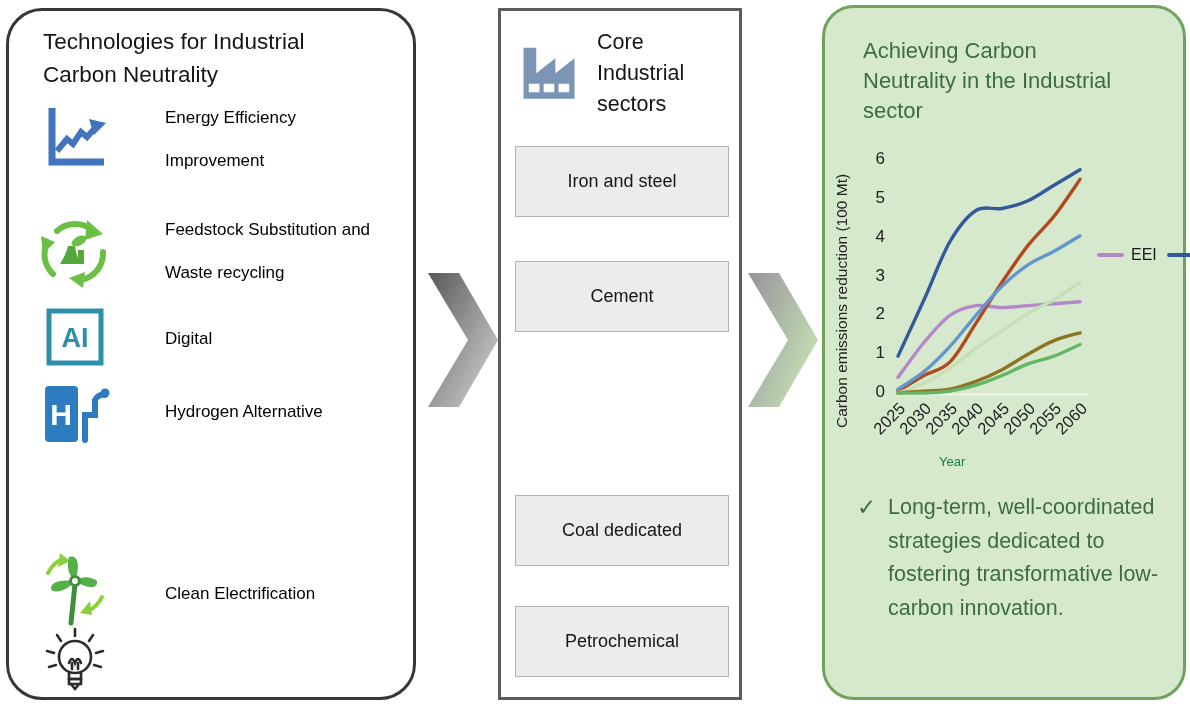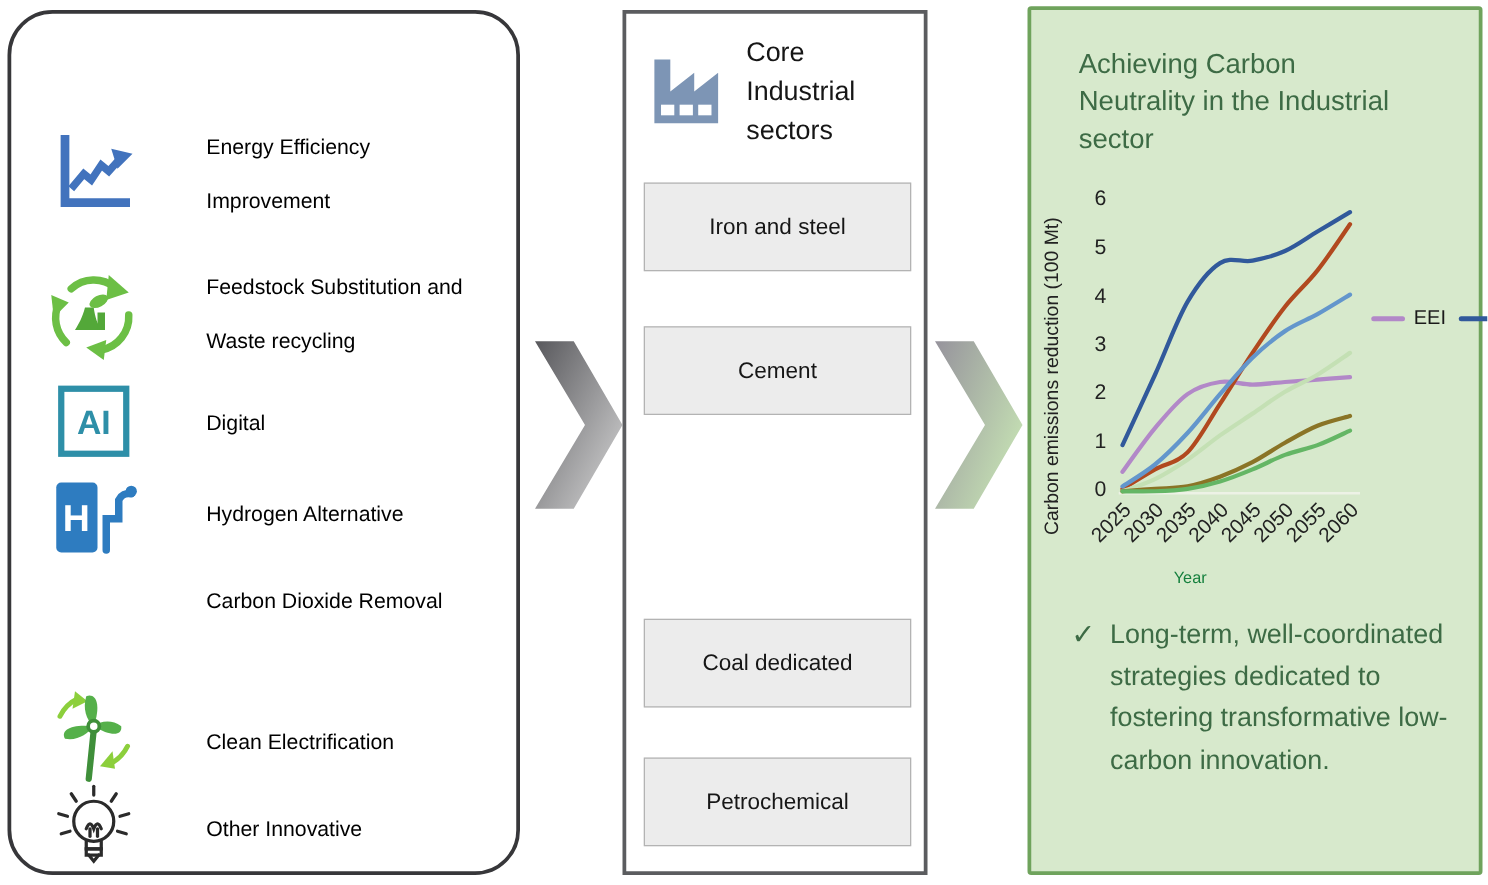--- a/index.html
+++ b/index.html
@@ -16,21 +16,21 @@
   
   .mid-panel{position:absolute;left:498px;top:8px;width:238px;height:686px;
     background:#fff;border:3px solid #5b5c5f;}
   .mid-header-icon{position:absolute;left:14px;top:26px;}
   .mid-title{position:absolute;left:96px;top:16px;width:130px;font-size:21.5px;line-height:31px;color:#161616;}
   .sector-box{position:absolute;left:14px;width:212px;height:69px;background:#ececec;
     border:1px solid #b3b3b3;display:flex;align-items:center;justify-content:center;
     font-size:18px;color:#161616;}
   
   .right-panel{position:absolute;left:822px;top:5px;width:364px;height:695px;
-    background:#d7e9cc;border:3px solid #6fa35c;border-radius:3px;box-sizing:border-box;}
+    background:#d7e9cc;border:3px solid #6fa35c;border-radius:32px;box-sizing:border-box;}
   .rp-title{position:absolute;left:38px;top:28px;width:250px;font-size:22px;line-height:30px;color:#3d6b45;}
   .rp-ylabel{position:absolute;left:8px;top:135px;height:315px;width:24px;
     writing-mode:vertical-rl;transform:rotate(180deg);text-align:center;
     font-size:15.5px;color:#222;}
   .ytick{position:absolute;left:30px;width:30px;text-align:right;font-size:17px;color:#222;}
   .xtick{position:absolute;top:391px;font-size:16.5px;color:#222;
     transform:rotate(-45deg);transform-origin:100% 0;white-space:nowrap;}
   .rp-xlabel{position:absolute;left:114px;top:446px;width:100px;font-size:13px;color:#15803d;}
   #chart-svg{position:absolute;left:0;top:0;}
   .legend{position:absolute;left:272px;top:240px;display:flex;flex-direction:row;gap:10px;}
@@ -39,20 +39,21 @@
   .legend-label{margin-left:7px;font-size:16px;color:#1a1a1a;}
   .rp-check{position:absolute;left:32px;top:486px;font-size:23px;color:#3d6b45;}
   .rp-note{position:absolute;left:63px;top:483px;width:286px;font-size:21.5px;line-height:33.5px;color:#3d6b45;}
 </style>
 </head>
 <body>
 
 <div id="canvas">
 
   <div class="left-panel">
+    <div class="lp-title">Technologies for Industrial Carbon Neutrality</div>
 
     <div class="lp-icon" style="top:90px;height:68px;">
       <svg width="68" height="66" viewBox="0 0 66 66">
         <path d="M10 6 V60 H62" stroke="#4273bd" stroke-width="7" fill="none"></path>
         <path d="M15 49 L25 37 L31 42 L39 30 L45 35 L54 25" stroke="#4273bd" stroke-width="6" fill="none"></path>
         <polygon points="47,17 64,21 52,33" fill="#4273bd"></polygon>
       </svg>
     </div>
     <div class="lp-label" style="top:85px;">Energy Efficiency Improvement</div>
 
@@ -84,21 +85,20 @@
     <div class="lp-icon" style="top:370px;height:66px;">
       <svg width="72" height="64" viewBox="0 0 72 64">
         <rect x="6" y="4" width="33" height="56" rx="4" fill="#2e7cc0"></rect>
         <text x="22" y="43" font-size="30" font-weight="bold" fill="#ffffff" text-anchor="middle">H</text>
         <path d="M46 58 V33 h10 V18 a9 9 0 0 1 10 -5" stroke="#2e7cc0" stroke-width="6" fill="none" stroke-linecap="round"></path>
         <circle cx="66" cy="11" r="4.5" fill="#2e7cc0"></circle>
       </svg>
     </div>
     <div class="lp-label" style="top:379px;">Hydrogen Alternative</div>
 
-    <div class="lp-label" style="top:448px;">Carbon Dioxide Removal</div>
 
     <div class="lp-icon" style="top:540px;height:78px;">
       <svg width="78" height="78" viewBox="0 0 78 78">
         <g stroke="#8ccf3c" stroke-width="4" fill="none" stroke-linecap="round">
           <path d="M12 22 A30 30 0 0 1 26 8"></path>
           <path d="M66 46 A30 30 0 0 1 52 60"></path>
         </g>
         <polygon points="24,2 34,10 22,16" fill="#8ccf3c"></polygon>
         <polygon points="56,64 44,62 54,50" fill="#8ccf3c"></polygon>
         <g fill="#55b04a">
@@ -125,21 +125,20 @@
           <circle cx="38" cy="34" r="16"></circle>
           <path d="M32 50 V56 H44 V50"></path>
           <path d="M32 56 H44 V61 H32 Z"></path>
           <path d="M34 61 L38 66 L42 61"></path>
           <path d="M32 40 q3 -8 6 0 q3 -8 6 0"></path>
           <path d="M35 40 V46"></path>
             <path d="M41 40 V46"></path>
         </g>
       </svg>
     </div>
-    <div class="lp-label" style="top:631px;">Other Innovative</div>
   </div>
 
   <div class="chevron" style="left:427px;top:272px;">
     <svg width="72" height="136" viewBox="0 0 72 136">
       <defs>
         <linearGradient id="gL" x1="0" y1="0" x2="1" y2="1">
           <stop offset="0" stop-color="#58585c"></stop>
             <stop offset="1" stop-color="#d9d9d9"></stop>
         </linearGradient>
       </defs>

